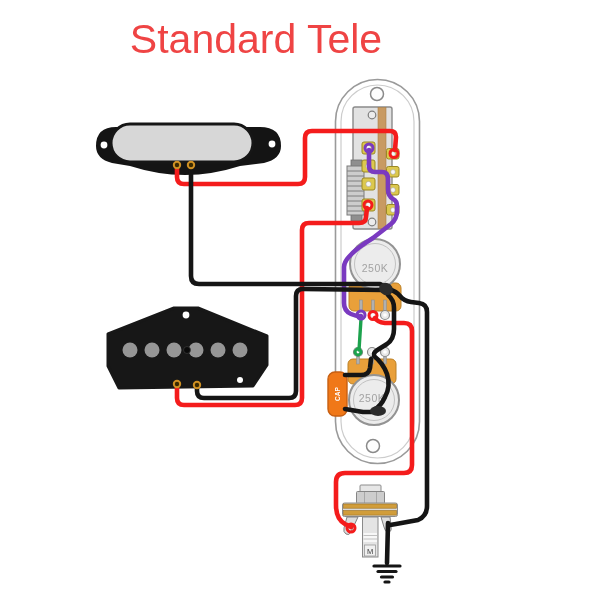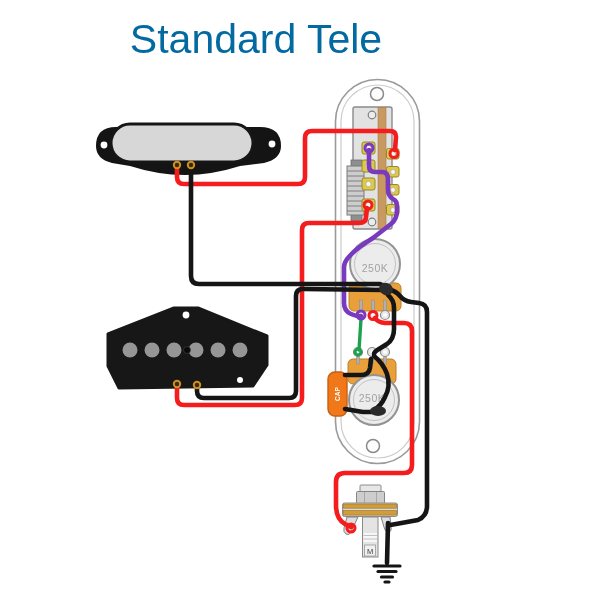--- a/index.html
+++ b/index.html
@@ -1,19 +1,19 @@
 <!DOCTYPE html>
 <html><head>
 <meta charset="utf-8">
 <style>
   html,body{margin:0;padding:0;background:#ffffff;}
   #stage{position:relative;width:600px;height:600px;background:#ffffff;overflow:hidden;
          font-family:"Liberation Sans",sans-serif;}
   #title{position:absolute;left:128px;top:16px;width:256px;text-align:center;
-         font-size:41px;font-weight:400;letter-spacing:0px;color:#0369a1;
+         font-size:41px;font-weight:400;letter-spacing:0px;color:#ef4444;
          font-family:"Liberation Sans",sans-serif;}
   svg{position:absolute;left:0;top:0;}
   .wire{fill:none;stroke-linecap:round;stroke-linejoin:round;}
   .red{stroke:#f41c1c;stroke-width:4.6;}
   .blk{stroke:#151515;stroke-width:4.6;}
   .pur{stroke:#7a3ac0;stroke-width:4.6;}
   .grn{stroke:#1ca24d;stroke-width:3.4;}
   .ring{fill:none;stroke-width:3;}
   .potlabel{font-size:10.5px;fill:#a3a3a3;letter-spacing:0.5px;text-anchor:middle;
             font-family:"Liberation Sans",sans-serif;}

